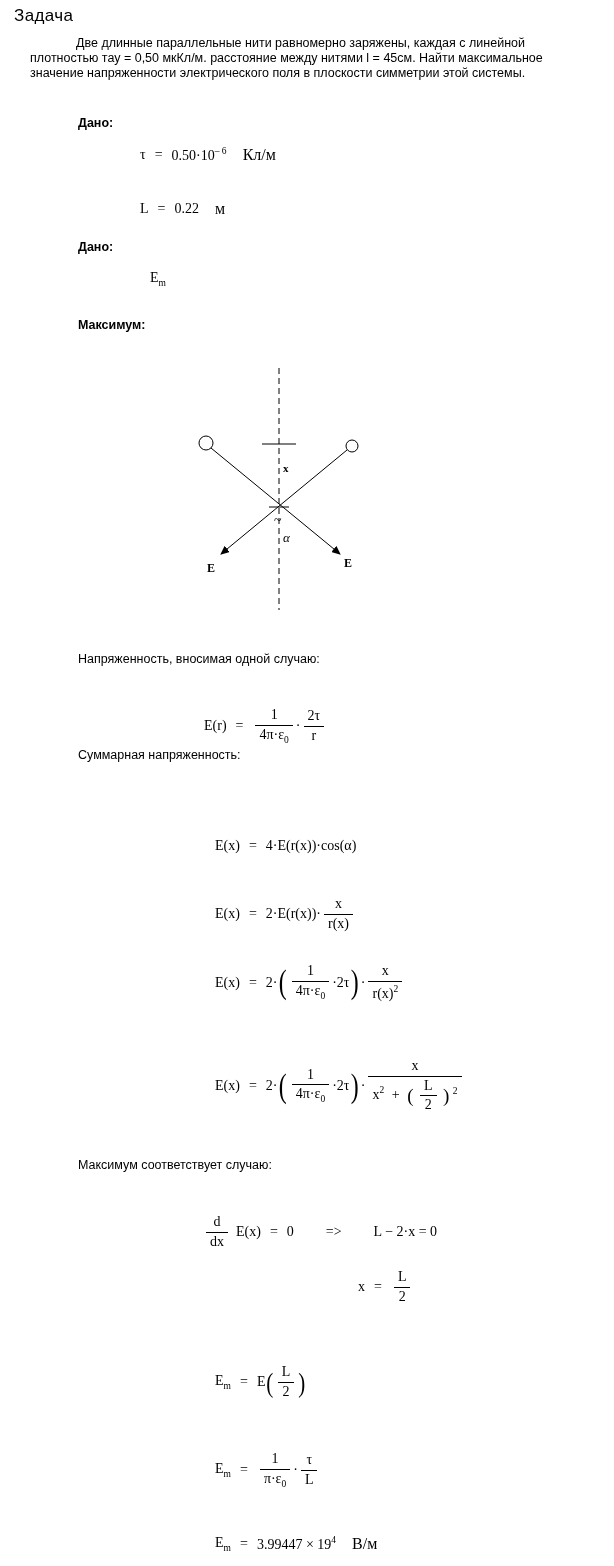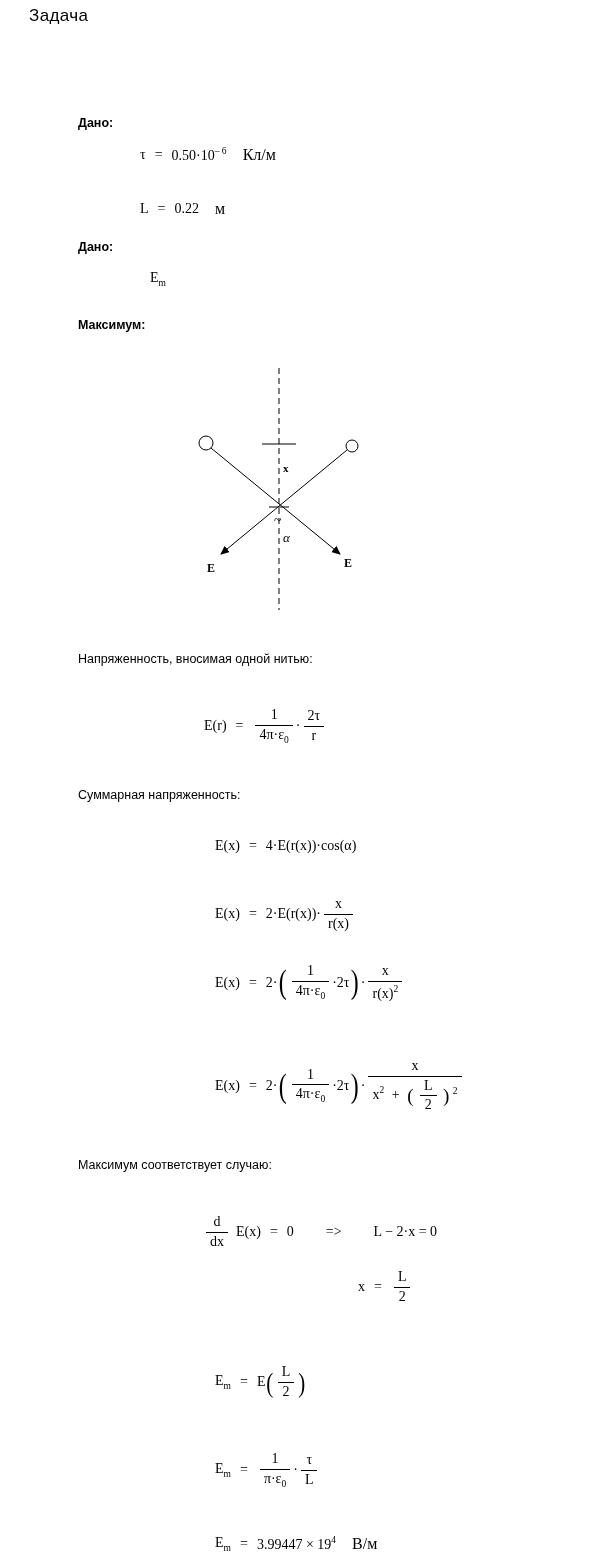--- a/index.html
+++ b/index.html
@@ -25,22 +25,23 @@
   .paren-m{font-size:28px;line-height:.9;transform:scaleX(.75);}
   .paren-s{font-size:19px;line-height:.9;vertical-align:middle;}
   .unit{font-size:16px;}
   svg text{font-family:"Liberation Serif",serif;}
 </style>
 </head>
 <body>
 
 <div class="canvas">
 
-  <div class="abs h1" style="left:29px;top:6px">Задача</div>
-
+  <div class="abs h1" style="left:14px;top:6px">Задача</div>
+
+  <div class="abs body-text" style="left:30px;top:36px">Две длинные параллельные нити равномерно заряжены, каждая с линейной плотностью тау = 0,50 мкКл/м. расстояние между нитями l = 45см. Найти максимальное значение напряженности электрического поля в плоскости симметрии этой системы.</div>
 
   <div class="abs sec" style="left:78px;top:116px">Дано:</div>
 
   <div class="abs math" style="left:140px;top:146px">
     <span class="txt">τ</span>
     <span class="txt eq">=</span>
     <span class="txt"><span>0.50·10</span><sup>– 6</sup></span>
     <span class="txt unit gap-m">Кл/м</span>
   </div>
 
@@ -72,37 +73,37 @@
     <circle cx="202" cy="86" r="6" fill="#fff" stroke="#000" stroke-width="1"></circle>
     <line x1="61" y1="88" x2="190" y2="194" stroke="#000" stroke-width="1" marker-end="url(#arrow)"></line>
     <line x1="197" y1="90" x2="71" y2="194" stroke="#000" stroke-width="1" marker-end="url(#arrow)"></line>
     <text x="133" y="112" font-size="11" font-weight="bold">x</text>
     <text x="124" y="165" font-size="14">~</text>
     <text x="133" y="182" font-size="13" font-style="italic">α</text>
     <text x="57" y="212" font-size="12" font-weight="bold">E</text>
     <text x="194" y="207" font-size="12" font-weight="bold">E</text>
   </svg>
 
-  <div class="abs note" style="left:78px;top:652px">Напряженность, вносимая одной нитью:</div>
+  <div class="abs note" style="left:78px;top:652px">Напряженность, вносимая одной случаю:</div>
 
   <div class="abs math" style="left:204px;top:708px">
     <span class="txt">E(r)</span>
     <span class="txt eq">=</span>
     <span class="frac">
       <span class="fn">1</span>
       <span class="fd"><span class="txt"><span>4π·ε</span><sub>0</sub></span></span>
     </span>
     <span class="txt">·</span>
     <span class="frac">
       <span class="fn">2τ</span>
       <span class="fd">r</span>
     </span>
   </div>
 
-  <div class="abs note" style="left:78px;top:788px">Суммарная напряженность:</div>
+  <div class="abs note" style="left:78px;top:748px">Суммарная напряженность:</div>
 
   <div class="abs math" style="left:215px;top:838px">
     <span class="txt">E(x)</span>
     <span class="txt eq">=</span>
     <span class="txt">4·E(r(x))·cos(α)</span>
   </div>
 
   <div class="abs math" style="left:215px;top:897px">
     <span class="txt">E(x)</span>
     <span class="txt eq">=</span>

